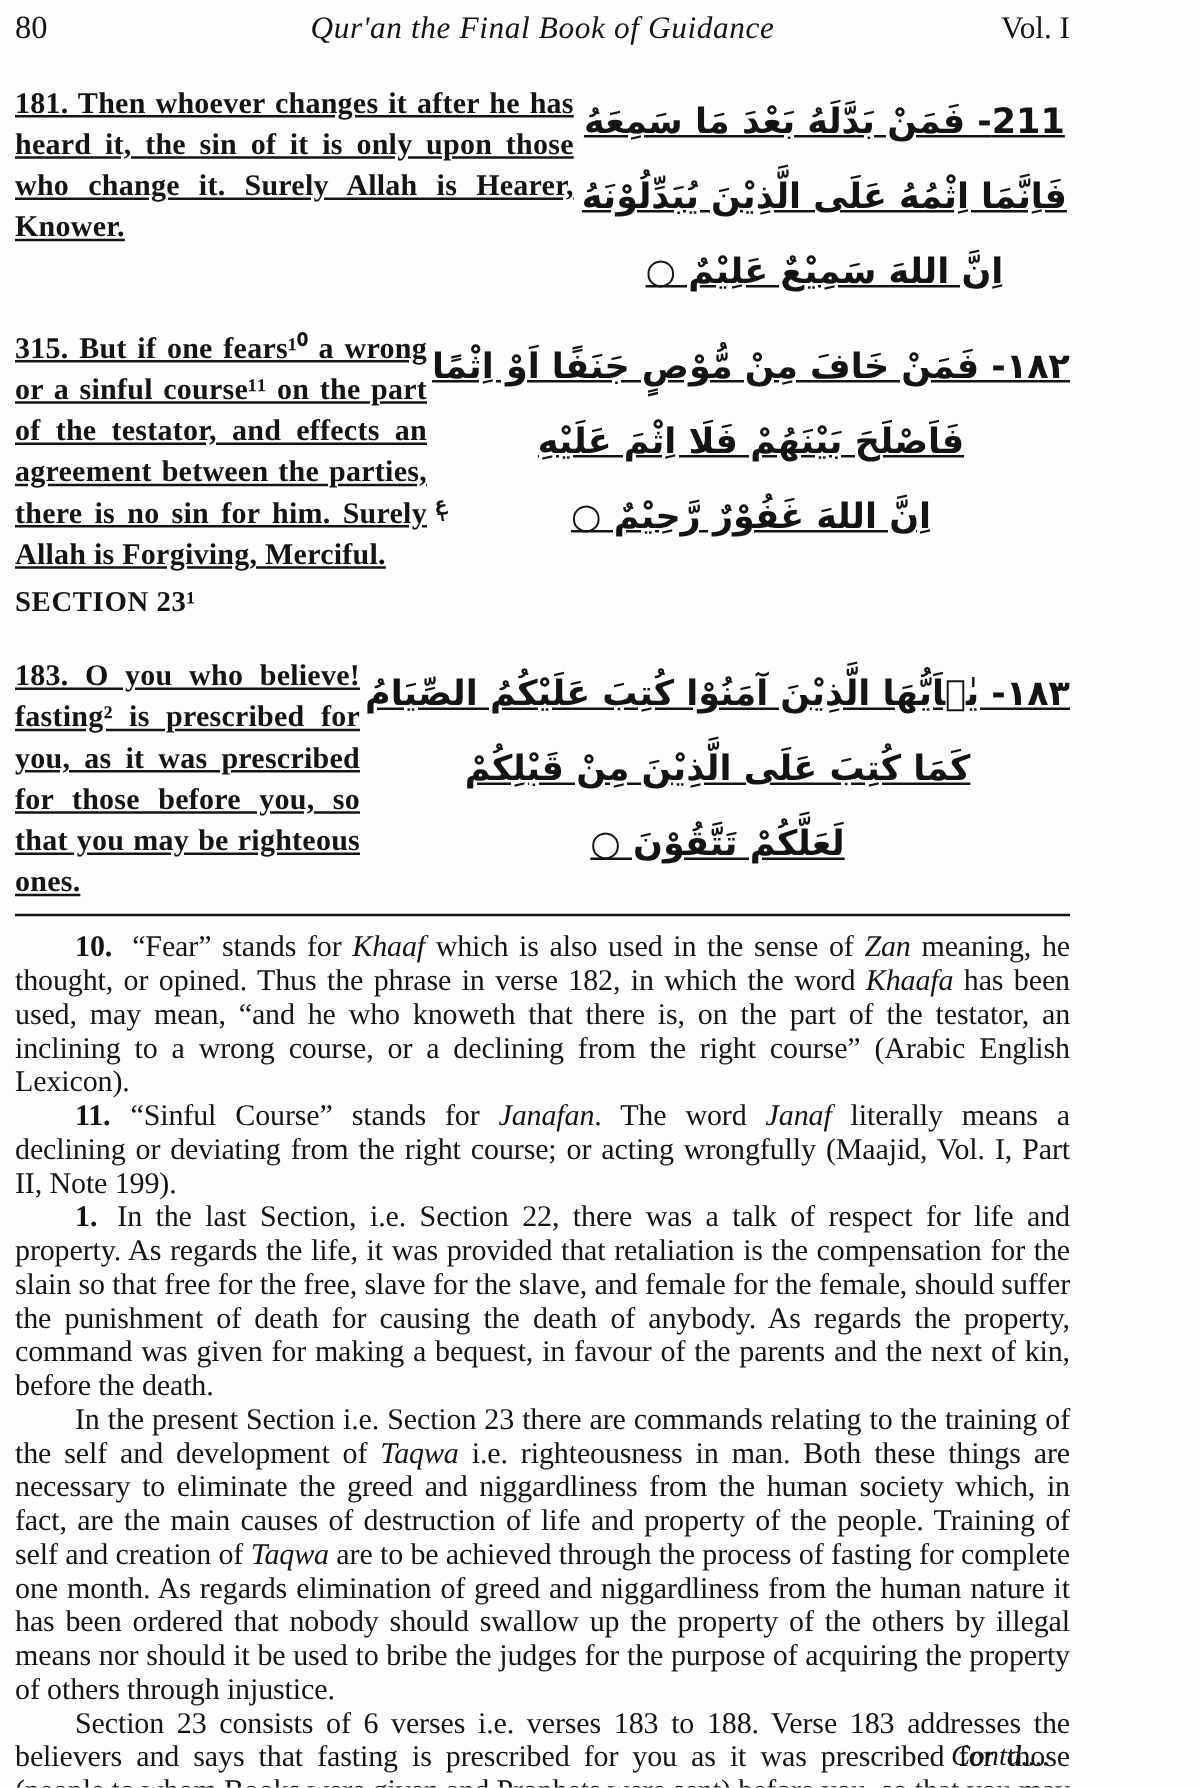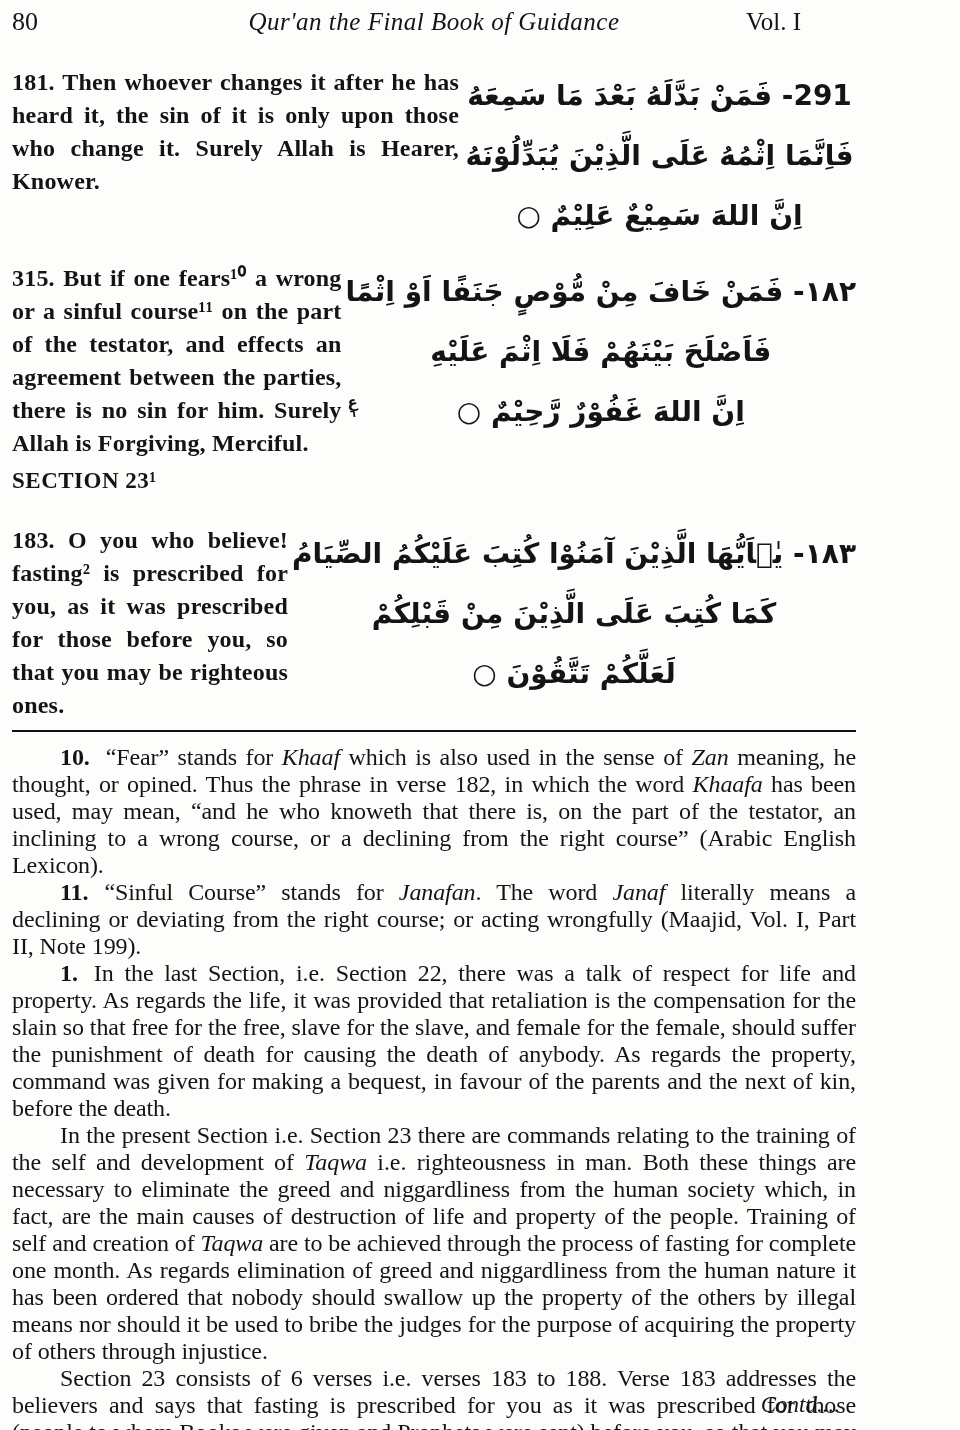--- a/index.html
+++ b/index.html
@@ -16,23 +16,23 @@
     width:868px; height:1430px;
     padding:8px 12px 0 12px;
   }
   
   .header {
     display:flex; align-items:baseline;
     font-size:25px; line-height:28px;
   }
   .page-num { width:110px; font-size:26px; }
   .title { flex:1; text-align:center; font-style:italic; letter-spacing:0.5px; }
-  .volume { width:110px; text-align:left; }
+  .volume { width:110px; text-align:right; }
   
-  .verse-row { display:flex; align-items:flex-start; }
+  .verse-row { display:flex; align-items:flex-start;text-decoration:underline; }
   .row-181 { margin-top:30px; }
   .row-182 { margin-top:16px; }
   .row-183 { margin-top:28px; }
   .english {
     width:447px;
     font-weight:bold;
     font-size:24px;
     line-height:33px;
     text-align:justify;
     letter-spacing:0.2px;
@@ -100,21 +100,21 @@
 
   <div class="header">
     <span class="page-num">80</span>
     <span class="title">Qur'an the Final Book of Guidance</span>
     <span class="volume">Vol. I</span>
   </div>
 
   <section class="verse-row row-181">
     <div class="english">181.   Then whoever changes it after he has heard it, the sin of it is only upon those who change it.  Surely  Allah  is  Hearer, Knower.</div>
     <div class="arabic">
-      <div class="aline">291- فَمَنْ بَدَّلَهُ بَعْدَ مَا سَمِعَهُ</div>
+      <div class="aline">211- فَمَنْ بَدَّلَهُ بَعْدَ مَا سَمِعَهُ</div>
       <div class="aline">فَاِنَّمَا اِثْمُهُ عَلَى الَّذِيْنَ يُبَدِّلُوْنَهُ</div>
       <div class="aline">اِنَّ اللهَ سَمِيْعٌ عَلِيْمٌ ○</div>
     </div>
   </section>
 
   <section class="verse-row row-182">
     <div class="english">315.   But if one fears¹⁰ a wrong or a sinful course¹¹ on the part of the testator, and effects an agreement between the parties, there is no sin for him. Surely Allah is Forgiving, Merciful.</div>
     <div class="arabic">
       <div class="aline">١٨٢- فَمَنْ خَافَ مِنْ مُّوْصٍ جَنَفًا اَوْ اِثْمًا</div>
       <div class="aline">فَاَصْلَحَ بَيْنَهُمْ فَلَا اِثْمَ عَلَيْهِ</div>

